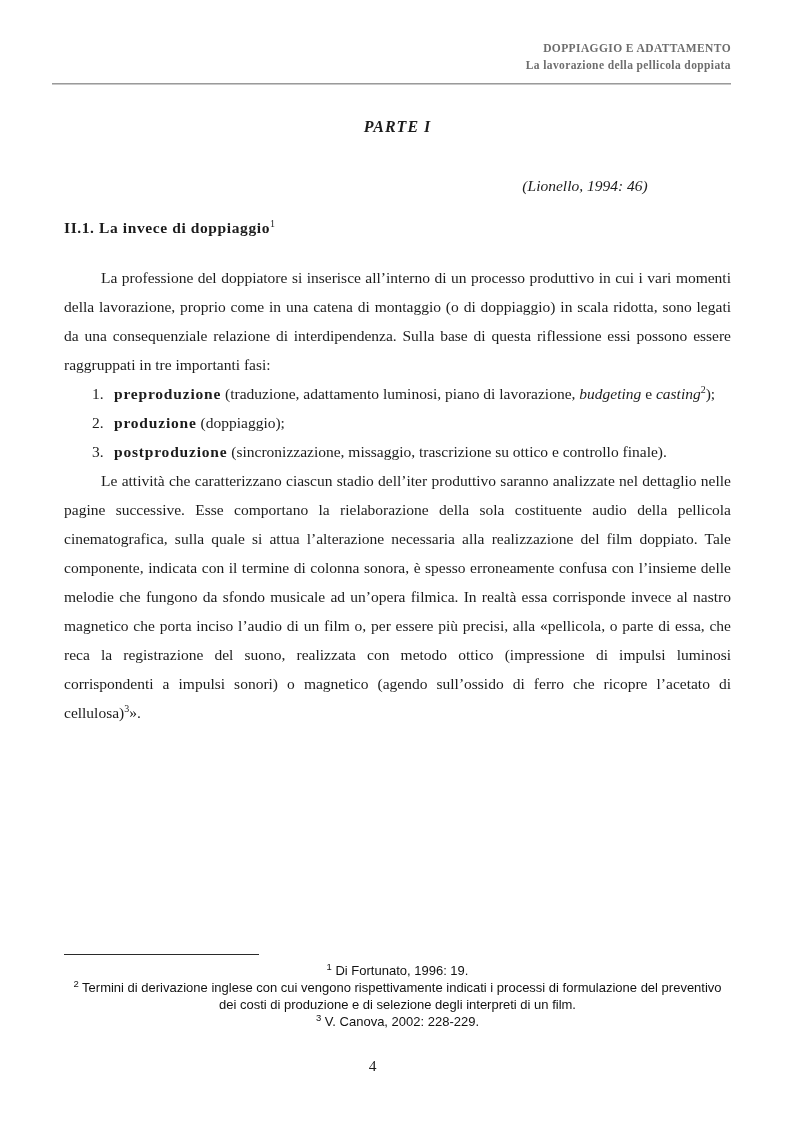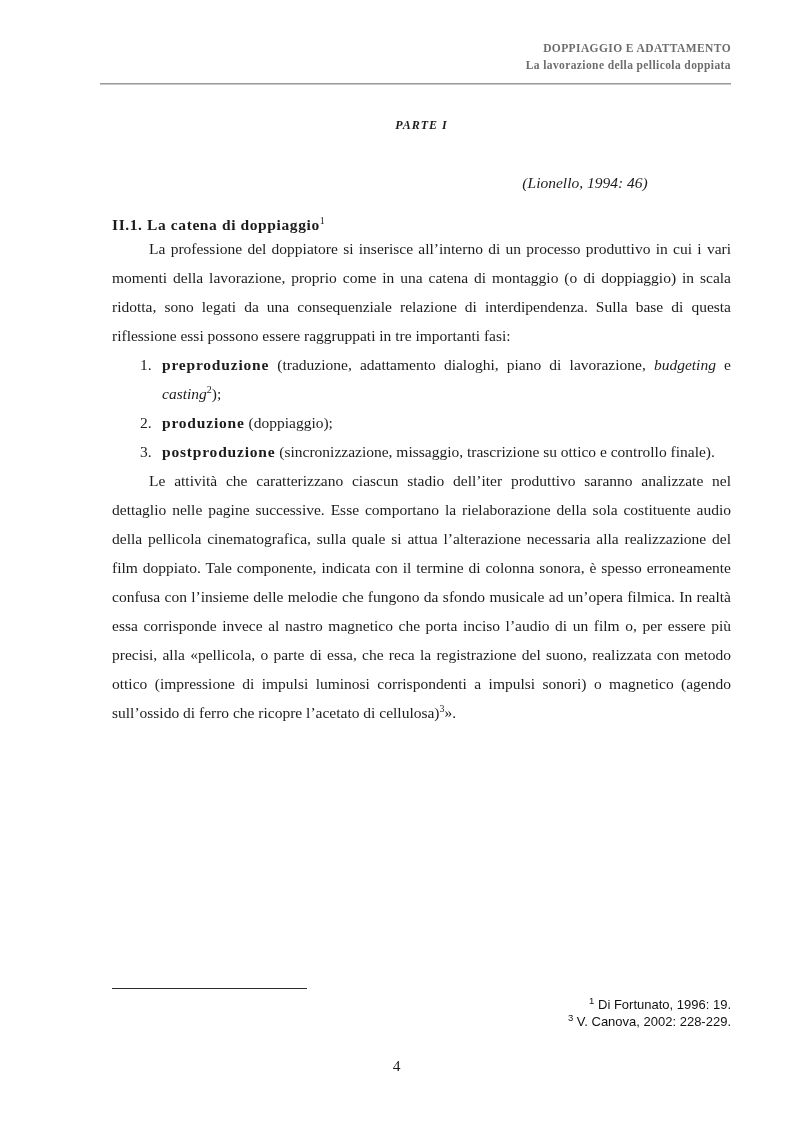--- a/index.html
+++ b/index.html
@@ -4,21 +4,21 @@
 <style>
   * { margin: 0; padding: 0; box-sizing: border-box; }
   html, body { background: #ffffff; }
   body { width: 793px; }
 
   .page {
     position: relative;
     width: 793px;
     height: 1123px;
     background: #ffffff;
-    padding: 40px 62px 0 112px;
+    padding: 40px 62px 0 64px;
     display: flex;
     flex-direction: column;
     overflow: hidden;
     font-family: "Liberation Serif", "DejaVu Serif", serif;
     color: #1c1c1c;
   }
 
   
   .running-header {
     text-align: right;
@@ -35,21 +35,21 @@
     margin-top: 9px;
     margin-left: -12px;
   }
 
   
   .part-title {
     margin-top: 33px;
     text-align: center;
     font-weight: bold;
     font-style: italic;
-    font-size: 12px;
+    font-size: 16px;
     letter-spacing: 1px;
   }
   .chapter-heading {
     margin-top: 33px;
     display: flex;
     font-weight: bold;
     font-size: 15.5px;
     letter-spacing: 0.5px;
   }
   .chapter-number { width: 48px; flex: 0 0 48px; }
@@ -74,21 +74,21 @@
     letter-spacing: 0.6px;
   }
 
   
   .body-text {
     font-size: 15.5px;
     line-height: 29px;
     text-align: justify;
   }
   .para { text-indent: 37px; margin-top: 0; }
-  .para.first { margin-top: 0; }
+  .para.first { margin-top: 26px; }
 
   .olist { }
   .li { position: relative; padding-left: 50px; }
   .li .num { position: absolute; left: 28px; top: 0; }
   .term { font-weight: bold; letter-spacing: 0.8px; }
   .it { font-style: italic; }
 
   .sup {
     font-size: 10px;
     vertical-align: super;
@@ -104,21 +104,21 @@
     font-size: 13px;
     line-height: 17px;
     color: #111111;
   }
   .footnote-separator {
     width: 195px;
     height: 1px;
     background: #2a2a2a;
     margin-bottom: 7px;
   }
-  .footnote { text-align: right; }
+  .footnote { text-align: center; }
   .footnote .sup { font-size: 9.5px; }
 
   
   .footer {
     margin-left: -112px;
     margin-right: -62px;
     text-align: center;
     font-size: 15.5px;
     padding: 27px 0 48px 0;
   }
@@ -134,41 +134,42 @@
   </div>
   <div class="header-rule"></div>
 
   <div class="part-title">PARTE I</div>
 
 
   <div class="epigraph">
     <div class="attribution">(Lionello, 1994: 46)</div>
   </div>
 
-  <div class="section-heading"><span>II.1. La catena di doppiaggio</span><span class="sup">1</span></div>
+  <div class="section-heading"><span>II.1. La invece di doppiaggio</span><span class="sup">1</span></div>
 
   <div class="body-text">
 
     <p class="para first">La professione del doppiatore si inserisce all’interno di un processo produttivo in cui i vari momenti della lavorazione, proprio come in una catena di montaggio (o di doppiaggio) in scala ridotta, sono legati da una consequenziale relazione di interdipendenza. Sulla base di questa riflessione essi possono essere raggruppati in tre importanti fasi:</p>
 
     <div class="olist">
-      <div class="li"><span class="num">1.</span><span class="term">preproduzione</span><span> (traduzione, adattamento dialoghi, piano di lavorazione, </span><span class="it">budgeting</span><span> e </span><span class="it">casting</span><span class="sup">2</span><span>);</span></div>
+      <div class="li"><span class="num">1.</span><span class="term">preproduzione</span><span> (traduzione, adattamento luminosi, piano di lavorazione, </span><span class="it">budgeting</span><span> e </span><span class="it">casting</span><span class="sup">2</span><span>);</span></div>
       <div class="li"><span class="num">2.</span><span class="term">produzione</span><span> (doppiaggio);</span></div>
       <div class="li"><span class="num">3.</span><span class="term">postproduzione</span><span> (sincronizzazione, missaggio, trascrizione su ottico e controllo finale).</span></div>
     </div>
 
     <p class="para"><span>Le attività che caratterizzano ciascun stadio dell’iter produttivo saranno analizzate nel dettaglio nelle pagine successive. Esse comportano la rielaborazione della sola costituente audio della pellicola cinematografica, sulla quale si attua l’alterazione necessaria alla realizzazione del film doppiato. Tale componente, indicata con il termine di colonna sonora, è spesso erroneamente confusa con l’insieme delle melodie che fungono da sfondo musicale ad un’opera filmica. In realtà essa corrisponde invece al nastro magnetico che porta inciso l’audio di un film o, per essere più precisi, alla «pellicola, o parte di essa, che reca la registrazione del suono, realizzata con metodo ottico (impressione di impulsi luminosi corrispondenti a impulsi sonori) o magnetico (agendo sull’ossido di ferro che ricopre l’acetato di cellulosa)</span><span class="sup">3</span><span>».</span></p>
 
   </div>
 
   <div class="spacer"></div>
 
   <div class="footnotes">
     <div class="footnote-separator"></div>
     <div class="footnote"><span class="sup">1</span><span> Di Fortunato, 1996: 19.</span></div>
+    <div class="footnote"><span class="sup">2</span><span> Termini di derivazione inglese con cui vengono rispettivamente indicati i processi di formulazione del preventivo dei costi di produzione e di selezione degli interpreti di un film.</span></div>
     <div class="footnote"><span class="sup">3</span><span> V. Canova, 2002: 228-229.</span></div>
   </div>
 
   <div class="footer">
     <span>4</span>
   </div>
 
 </div>
 
 </body></html>

